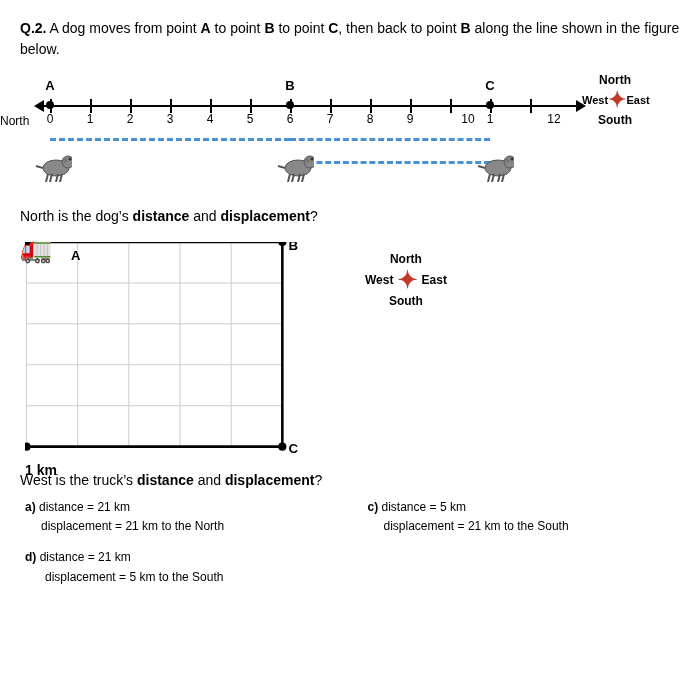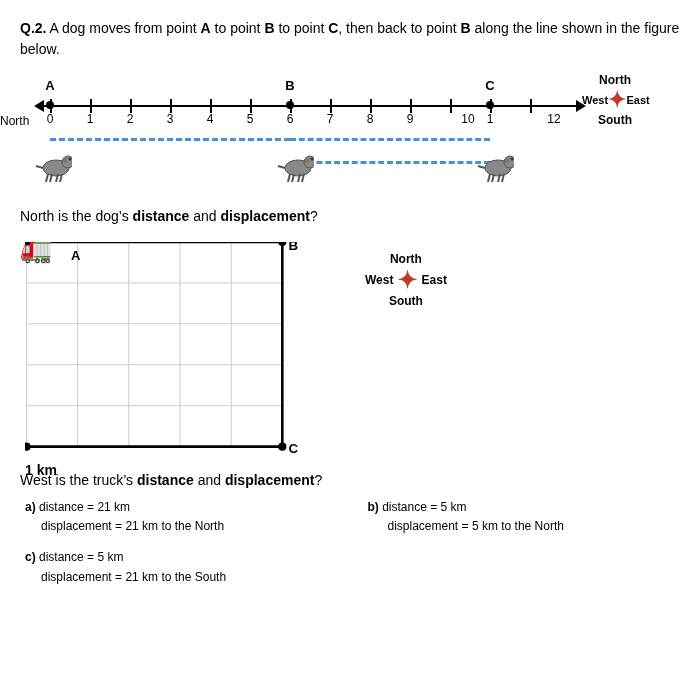--- a/index.html
+++ b/index.html
@@ -358,23 +358,23 @@
     <span>West is the truck’s </span><span class="bold underline">distance</span><span> and </span><span class="bold underline">displacement</span><span>?</span>
   </div>
 
   <div class="answers">
     <div class="answer-item">
       <span class="answer-label">a)</span>
       <span>distance = 21 km</span><br>
       <span style="margin-left:16px;">displacement = 21 km to the North</span>
     </div>
     <div class="answer-item">
-      <span class="answer-label">b)</span>
-      <span>distance = 5 km</span><br>
-      <span style="margin-left:20px;">displacement = 5 km to the North</span>
-    </div>
-    <div class="answer-item">
       <span class="answer-label">c)</span>
       <span>distance = 5 km</span><br>
       <span style="margin-left:16px;">displacement = 21 km to the South</span>
     </div>
+    <div class="answer-item">
+      <span class="answer-label">d)</span>
+      <span>distance = 21 km</span><br>
+      <span style="margin-left:20px;">displacement = 5 km to the South</span>
+    </div>
   </div>
 </div>
 
 </body></html>

